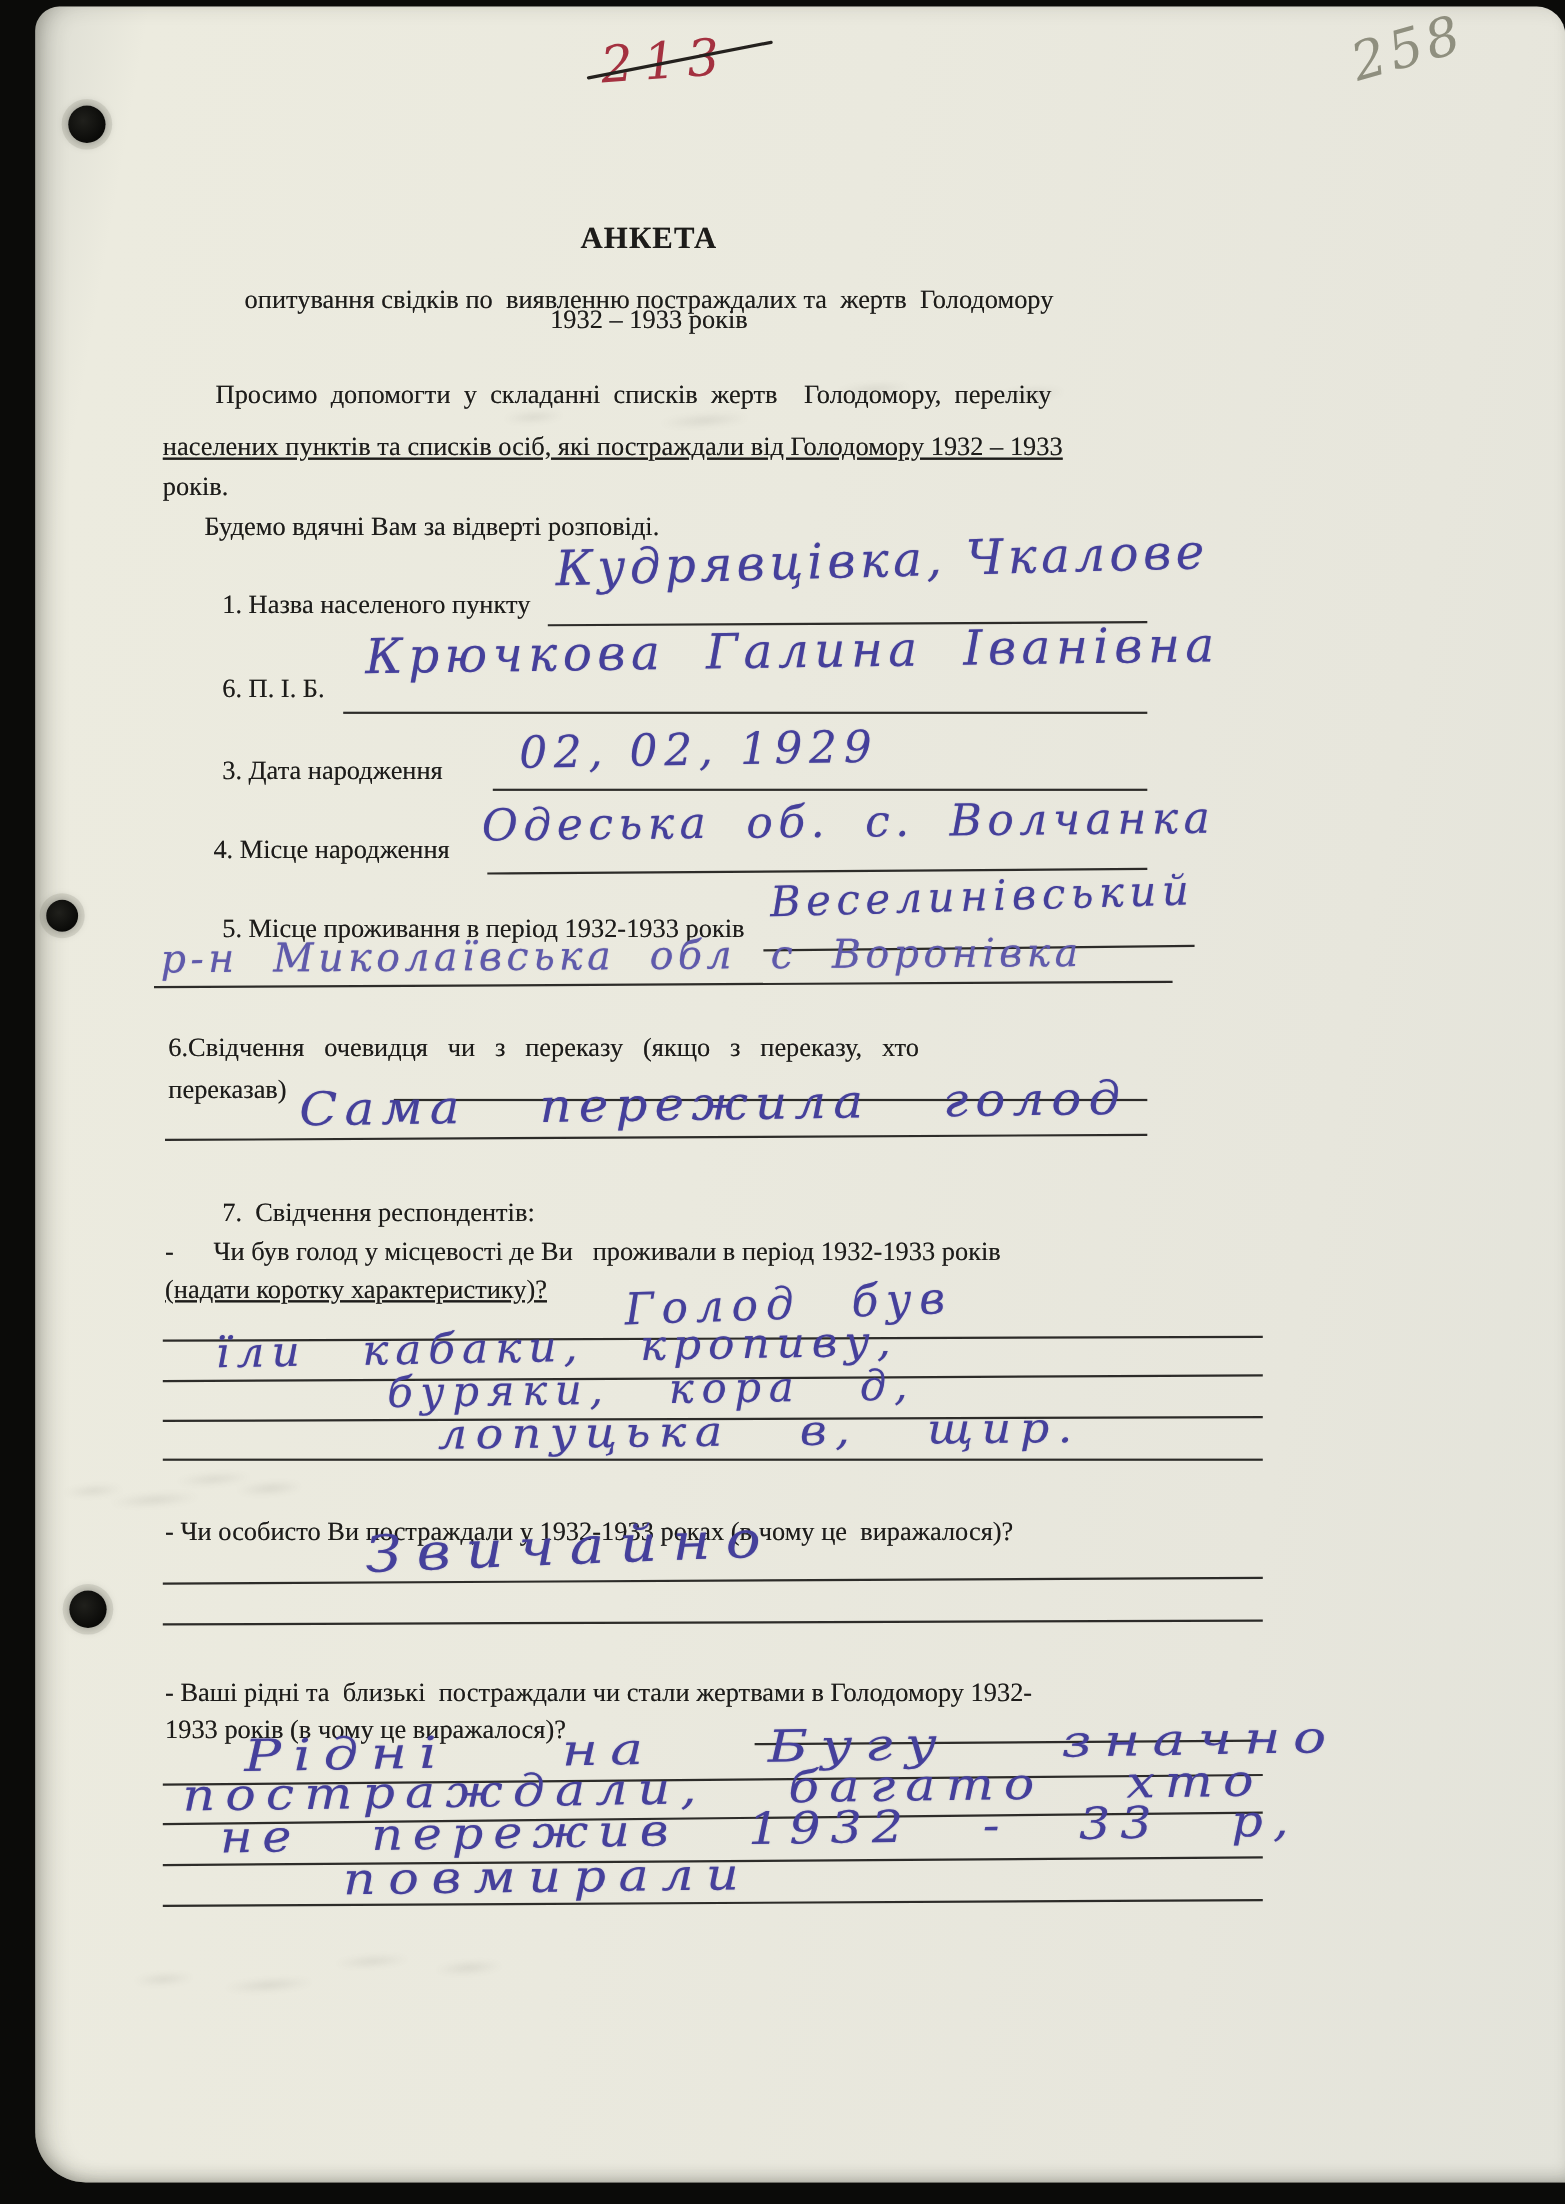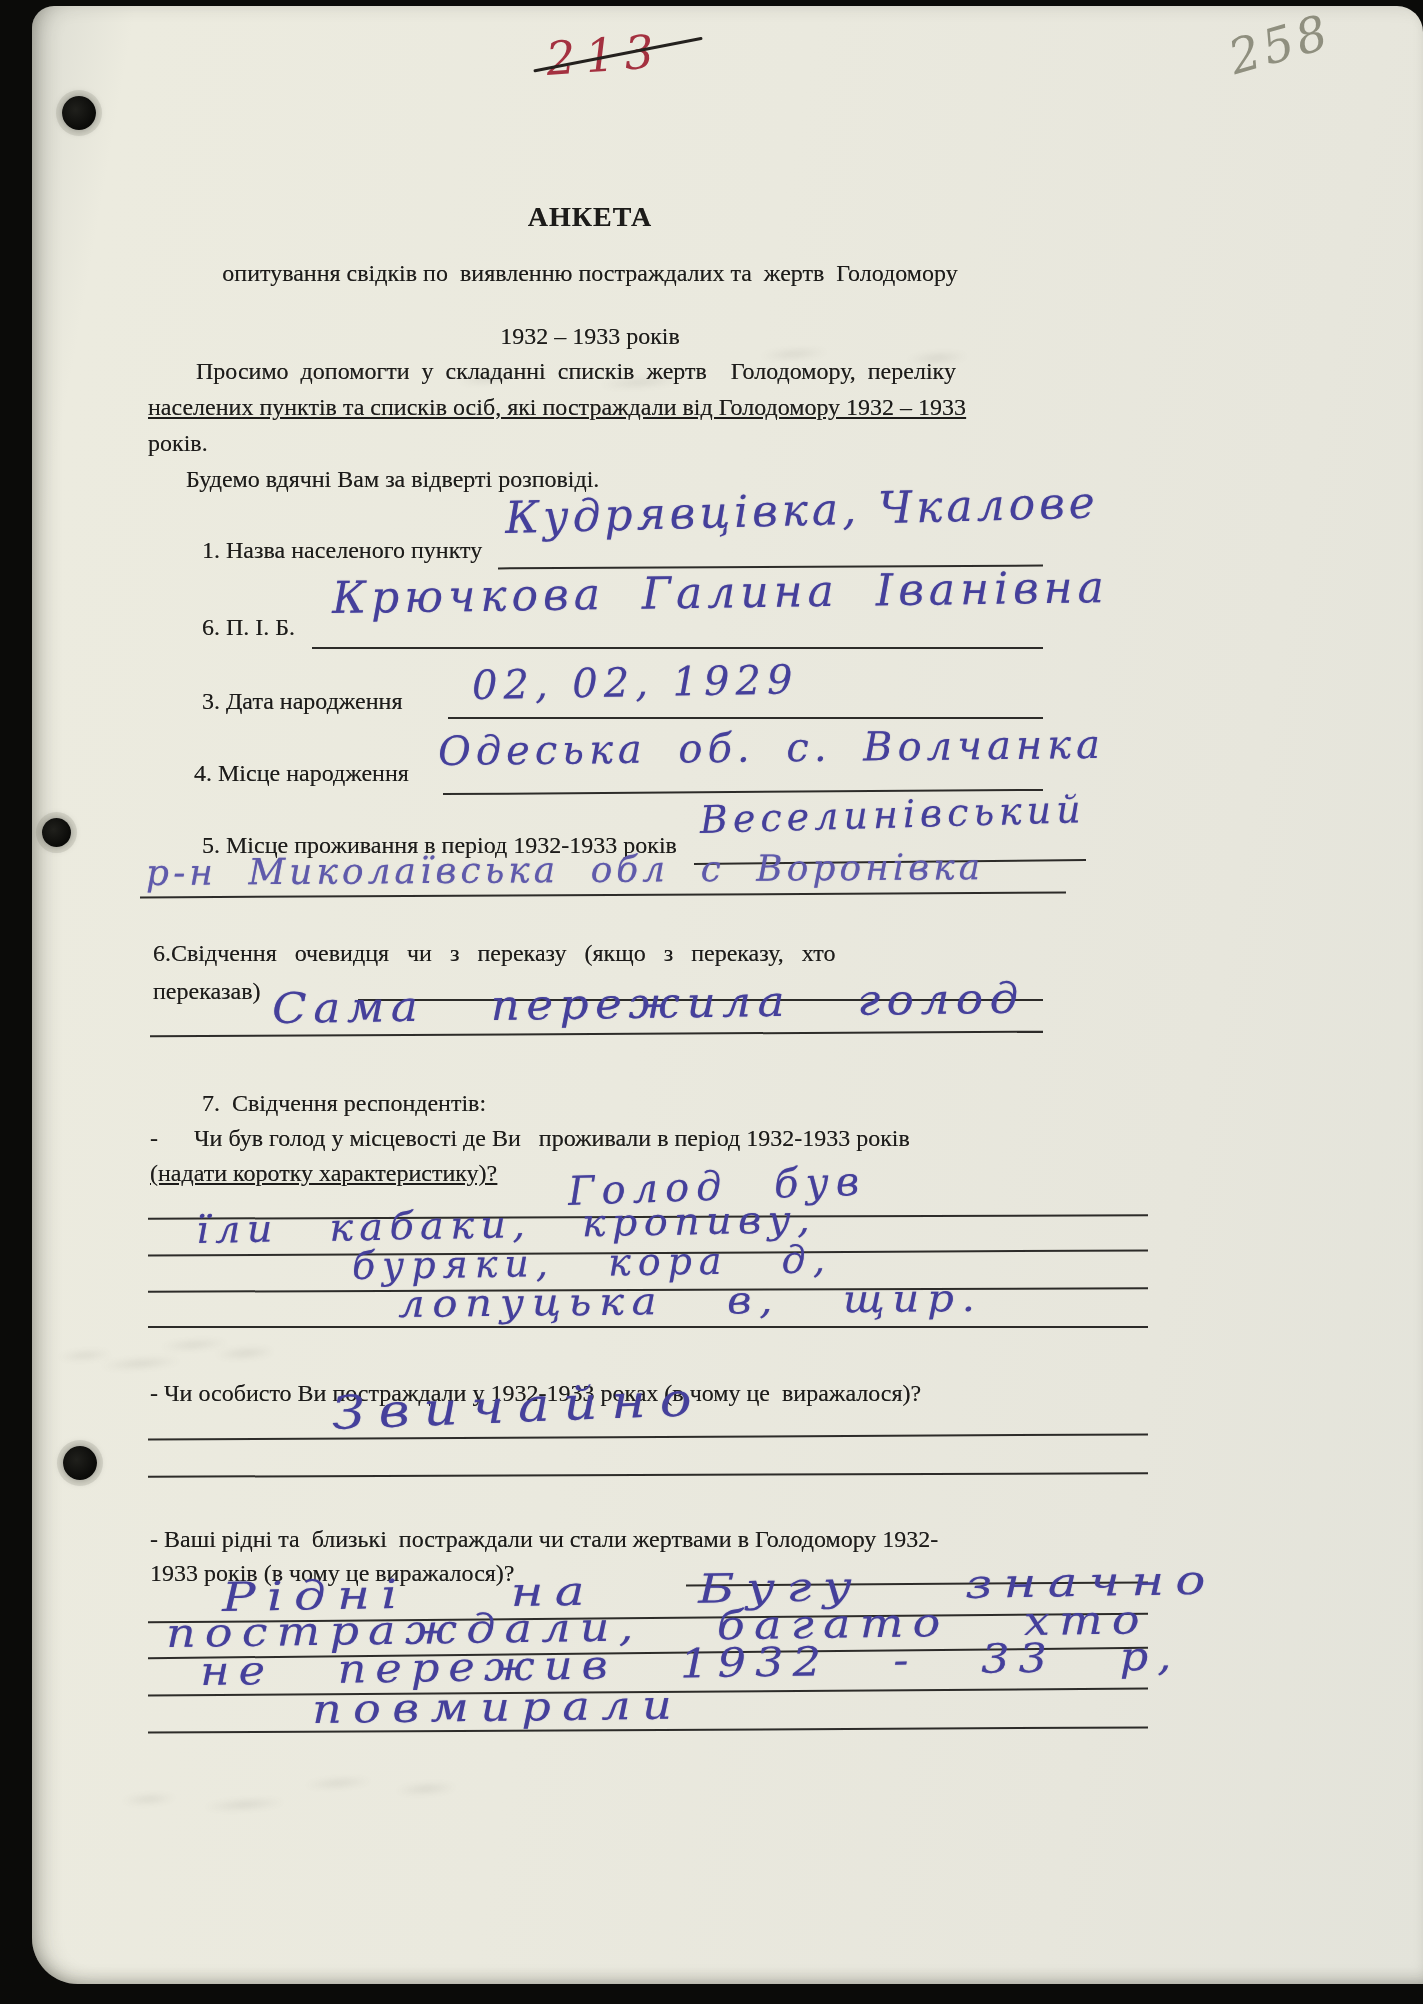--- a/index.html
+++ b/index.html
@@ -82,23 +82,23 @@
 </div>
 
 <div class="rednum">
   <span>213</span>
   <div class="strike"></div>
 </div>
 <div class="pencilnum">258</div>
 
 <div class="line bold center" style="top:202px;font-size:28px;letter-spacing:1px;">АНКЕТА</div>
 <div class="line center" style="top:240px;margin-top:18px;">опитування свідків по  виявленню постраждалих та  жертв  Голодомору</div>
-<div class="line center" style="top:276px;margin-top:45px;">1932 – 1933 років</div>
+<div class="line center" style="top:276px;">1932 – 1933 років</div>
 
-<div class="line" style="left:196px;top:356px;text-align:center;">Просимо  допомогти  у  складанні  списків  жертв    Голодомору,  переліку</div>
+<div class="line" style="left:196px;top:344px;text-align:center;">Просимо  допомогти  у  складанні  списків  жертв    Голодомору,  переліку</div>
 <div class="line" style="left:148px;top:392px;text-decoration:underline;">населених пунктів та списків осіб, які постраждали від Голодомору 1932 – 1933</div>
 <div class="line" style="left:148px;top:428px;">років.</div>
 <div class="line" style="left:186px;top:464px;">Будемо вдячні Вам за відверті розповіді.</div>
 
 <div class="line" style="left:202px;top:535px;">1. Назва населеного пункту</div>
 <div class="rule" style="left:498px;top:566px;width:545px;transform:rotate(-.3deg);"></div>
 <div class="hw" style="left:505px;top:492px;font-size:44px;letter-spacing:4px;transform:rotate(-1.5deg);">Кудрявцівка, Чкалове</div>
 
 <div class="line" style="left:202px;top:612px;">6. П. І. Б.</div>
 <div class="rule" style="left:312px;top:647px;width:731px;"></div>

